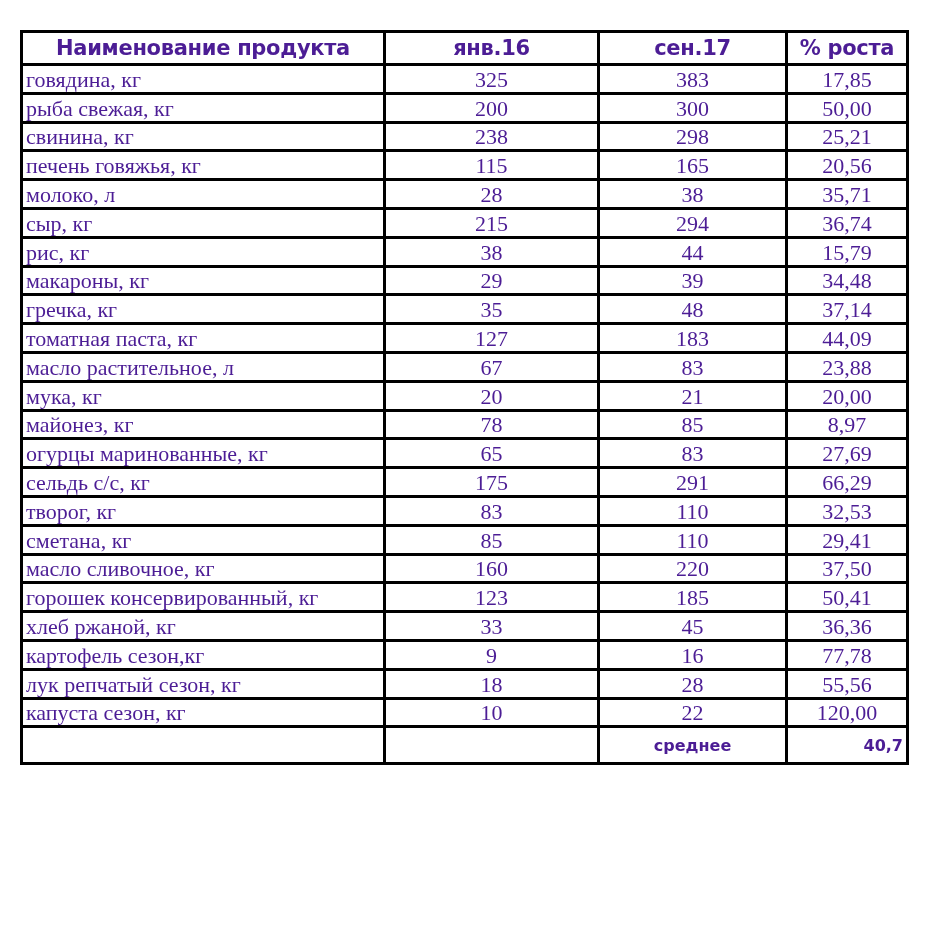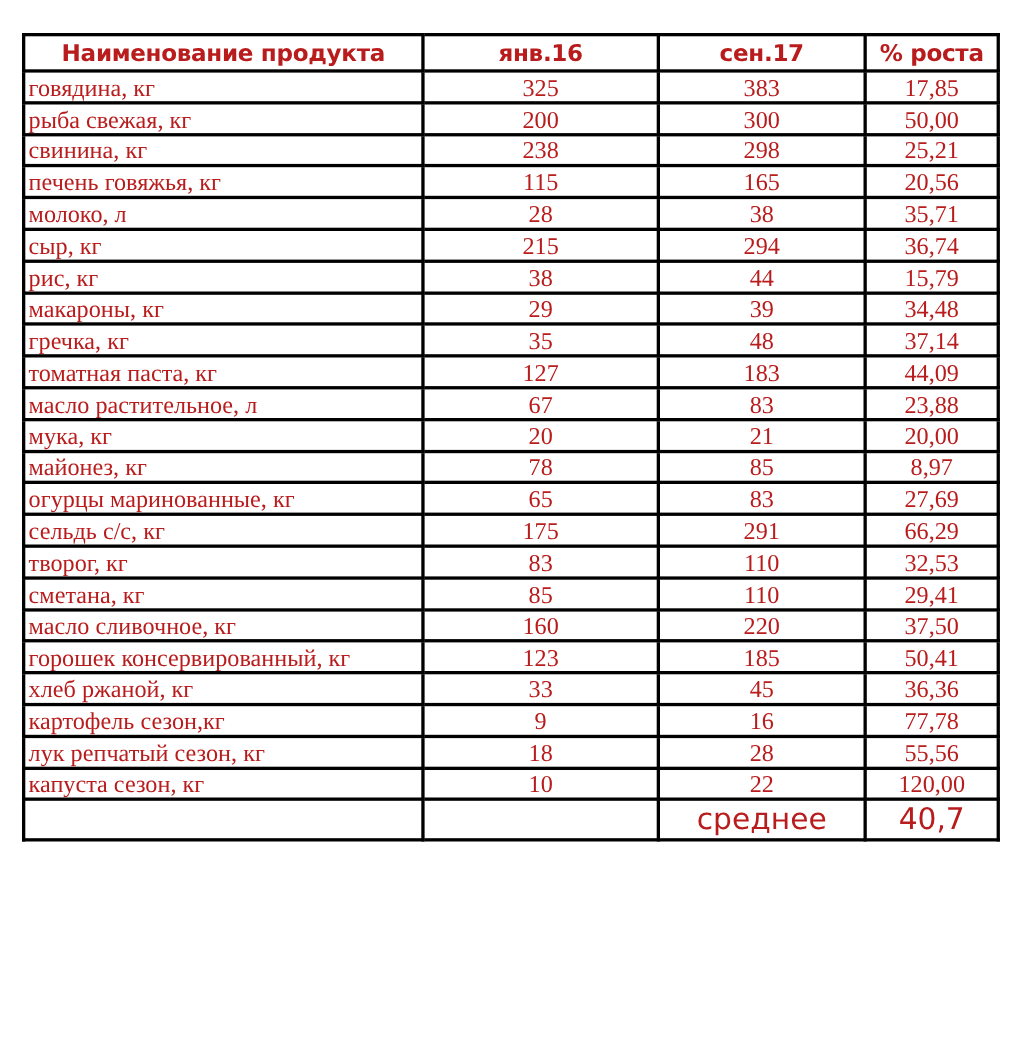--- a/index.html
+++ b/index.html
@@ -5,21 +5,21 @@
     html, body { margin: 0; padding: 0; background: #ffffff; }
     body { width: 942px; height: 952px; position: relative; overflow: hidden; }
     table.price-table {
       position: absolute;
       left: 20px;
       top: 30px;
       width: 886px;
       border-collapse: collapse;
       table-layout: fixed;
       border: 3px solid #000;
-      color: #b91c1c;
+      color: #4c1d95;
     }
     table.price-table col.c-name { width: 363px; }
     table.price-table col.c-jan { width: 214px; }
     table.price-table col.c-sep { width: 188px; }
     table.price-table col.c-pct { width: 121px; }
     table.price-table th, table.price-table td {
       border: 3px solid #000;
       padding: 0 3px;
       white-space: nowrap;
       overflow: hidden;
@@ -38,25 +38,25 @@
       font-size: 22px;
       line-height: 25px;
       vertical-align: bottom;
     }
     table.price-table tbody td.name { text-align: left; }
     table.price-table tbody td.jan, table.price-table tbody td.sep { text-align: center; }
     table.price-table tbody td.pct { text-align: center; }
     table.price-table tfoot td {
       height: 34px;
       font-family: "DejaVu Sans", sans-serif;
-      font-weight: normal;
-      font-size: 27px;
+      font-weight: bold;
+      font-size: 16px;
     }
     table.price-table tfoot td.avg-label { text-align: center; }
-    table.price-table tfoot td.avg-value { text-align: center; }
+    table.price-table tfoot td.avg-value { text-align: right; }
   </style>
 </head>
 <body>
 
 <table class="price-table">
   <colgroup>
     <col class="c-name">
       <col class="c-jan">
       <col class="c-sep">
       <col class="c-pct">

